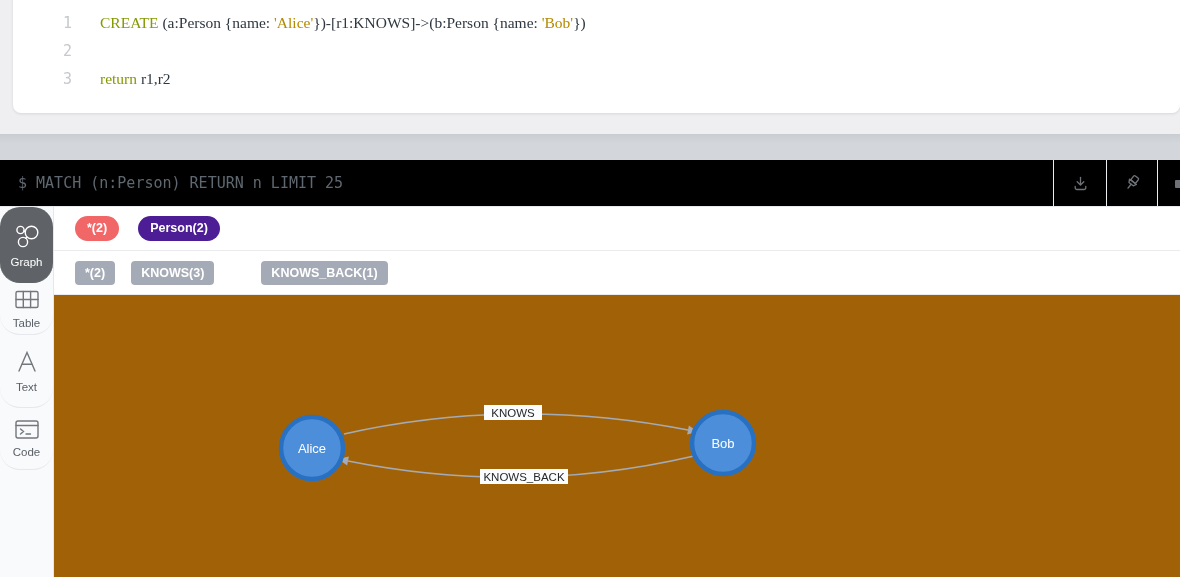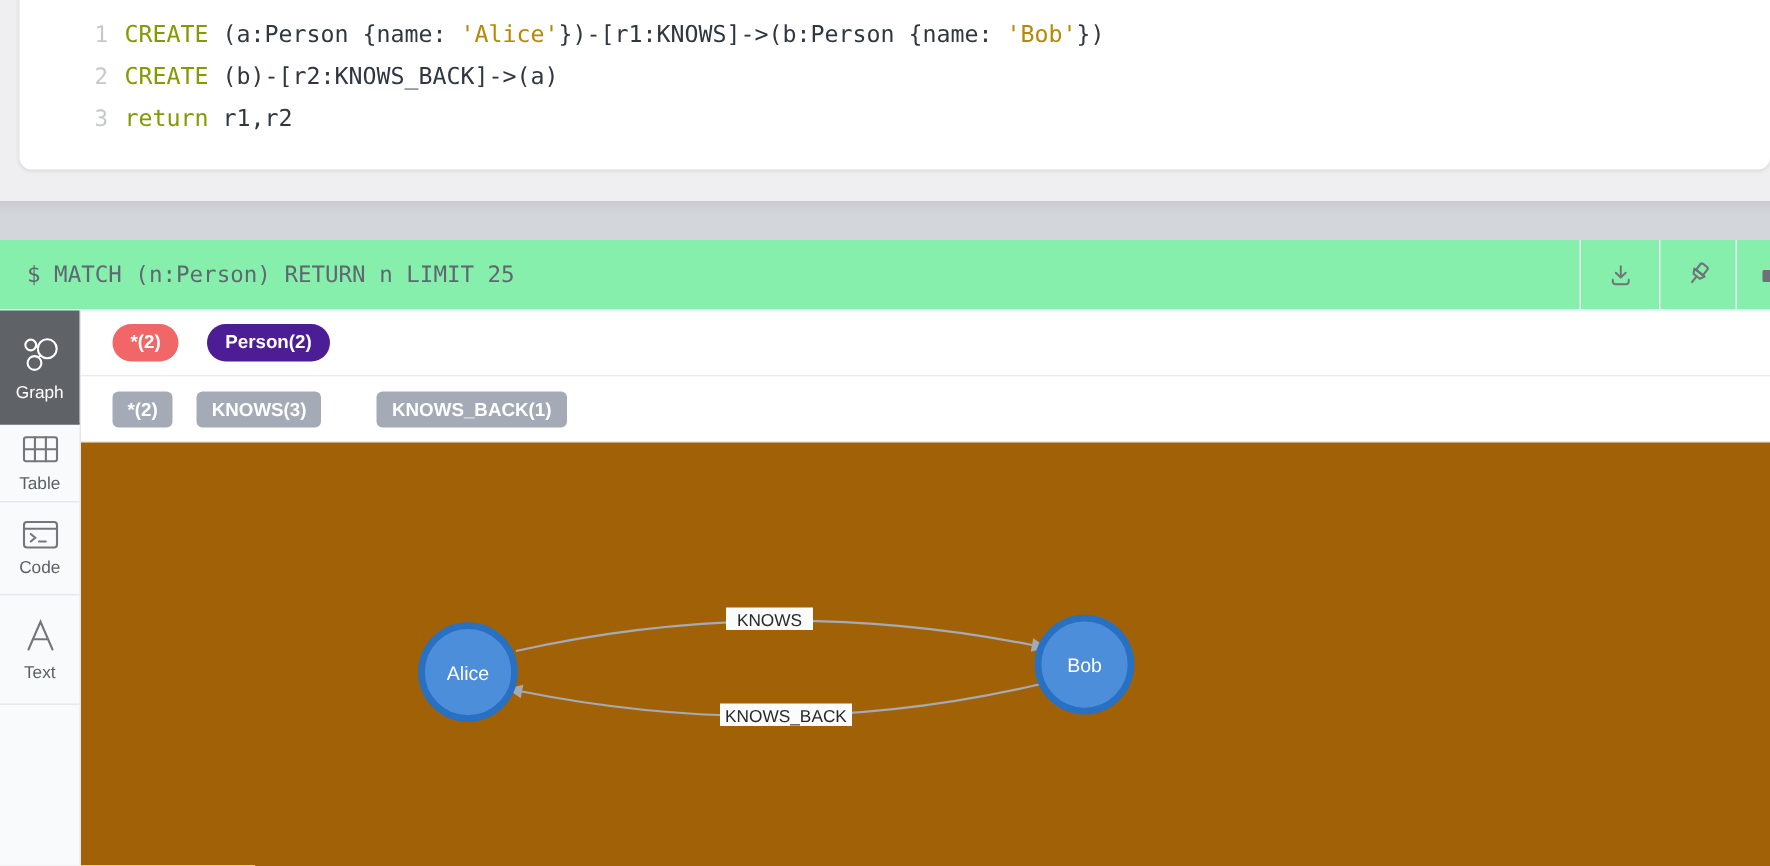--- a/index.html
+++ b/index.html
@@ -4,60 +4,60 @@
 <style>
   html,body{margin:0;padding:0;}
   body{width:1180px;height:577px;overflow:hidden;background:#EFEFF2;font-family:"Liberation Sans",sans-serif;position:relative;}
   .mono{font-family:"DejaVu Sans Mono","Liberation Mono",monospace;}
 
   
   .editor-card{position:absolute;left:13px;top:-10px;right:0;height:123px;background:#fff;
     border-radius:0 0 8px 8px;box-shadow:0 1px 3px rgba(0,0,0,.10);padding-top:19px;box-sizing:border-box;}
   .code-line{display:flex;height:28px;align-items:center;font-size:15.5px;}
   .code-line .ln{width:59px;text-align:right;color:#C5C8CC;font-size:15px;flex:none;}
-  .code-line .code{margin-left:11px;white-space:pre;color:#2F3740;}
+  .code-line .code{margin-left:28px;white-space:pre;color:#2F3740;font-family:Liberation Serif, serif;}
   .tok-kw{color:#859900;}
   .tok-str{color:#B58900;}
 
   
   .stream-band{position:absolute;left:0;top:134px;width:100%;height:26px;
     background:linear-gradient(#C9CCD0,#D3D6DA 35%);}
 
   
-  .frame-header{position:absolute;left:0;top:160px;width:100%;height:47px;background:#86efac;
+  .frame-header{position:absolute;left:0;top:160px;width:100%;height:47px;background:#000000;
     border-bottom:1px solid #E7E9EC;box-sizing:border-box;display:flex;align-items:center;}
   .query-text{margin-left:18px;font-size:15px;color:#5F6870;flex:1 1 auto;}
   .header-actions{display:flex;height:100%;flex:none;}
   .action-cell{border-left:1px solid #EAECEF;display:flex;align-items:center;justify-content:center;height:100%;}
   .action-cell.dl{width:52px;}
   .action-cell.pin{width:50px;}
   .action-cell.partial{width:22px;position:relative;overflow:hidden;}
   .partial-glyph{position:absolute;right:-4px;top:20px;width:9px;height:8px;background:#6E7277;border-radius:1px;}
 
   
   .frame-body{position:absolute;left:0;top:207px;width:100%;bottom:0;}
   .sidebar{position:absolute;left:0;top:0;bottom:0;width:54px;background:#F9FAFB;
     border-right:1px solid #E5E7EA;box-sizing:border-box;}
   .tab{width:100%;border-bottom:1px solid #E6E8EB;box-sizing:border-box;display:flex;flex-direction:column;
-    align-items:center;justify-content:center;gap:6px;cursor:pointer;}
+    align-items:center;justify-content:center;gap:6px;cursor:pointer;border-radius:20px;}
   .tab .tab-label{font-size:11.5px;color:#595F66;}
   .tab.active{background:#5F6367;border-bottom:1px solid #5F6367;}
   .tab.active .tab-label{color:#fff;}
   .t-graph{height:76px;} .t-table{height:52px;} .t-text{height:73px;} .t-code{height:62px;}
 
   .content{position:absolute;left:54px;right:0;top:0;bottom:0;}
   .badge-row{height:44px;background:#fff;border-bottom:1px solid #E9EBEF;box-sizing:border-box;
     display:flex;align-items:center;padding-left:21px;}
   .pill{height:25px;line-height:25px;border-radius:13px;padding:0 12px;color:#fff;font-weight:bold;
     font-size:12.5px;margin-right:19px;cursor:pointer;}
   .pill.red{background:#F16667;}
   .pill.blue{background:#4c1d95;}
   .chip{height:24px;line-height:24px;border-radius:4px;padding:0 10px;background:#A5ABB6;color:#fff;
     font-weight:bold;font-size:12.5px;margin-right:16px;cursor:pointer;}
-  .chip.c3{margin-left:21px;}
+  .chip.c3{margin-left:31px;}
 
   .canvas{position:absolute;left:0;right:0;top:88px;bottom:0;background:#a16207;}
   .canvas svg{position:absolute;left:0;top:0;}
   .edge-path{fill:none;stroke:#A5ABB6;stroke-width:1.5;}
   .edge-label{font-family:"Liberation Sans",sans-serif;font-size:11.5px;fill:#26282A;}
   .edge-label-bg{fill:#FBFCFD;}
   .node-label{font-family:"Liberation Sans",sans-serif;font-size:13px;fill:#FFFFFF;text-anchor:middle;}
   .icon-stroke{stroke:#6F7378;fill:none;stroke-width:1.3;stroke-linecap:round;stroke-linejoin:round;}
   .sb-icon{stroke:#73777C;fill:none;stroke-width:1.4;stroke-linecap:round;}
   .tab.active .sb-icon{stroke:#fff;}
@@ -65,21 +65,20 @@
 </head>
 <body>
 
 <div class="editor-card mono">
   <div class="code-line">
     <span class="ln">1</span>
     <span class="code"><span class="tok-kw">CREATE</span><span> (a:Person {name: </span><span class="tok-str">'Alice'</span><span>})-[r1:KNOWS]-&gt;(b:Person {name: </span><span class="tok-str">'Bob'</span><span>})</span></span>
   </div>
   <div class="code-line">
     <span class="ln">2</span>
-    <span class="code"><span class="tok-kw">CREATE</span><span> (b)-[r2:KNOWS_BACK]-&gt;(a)</span></span>
   </div>
   <div class="code-line">
     <span class="ln">3</span>
     <span class="code"><span class="tok-kw">return</span><span> r1,r2</span></span>
   </div>
 </div>
 
 <div class="stream-band"></div>
 
 <div class="frame-header">
@@ -122,35 +121,35 @@
     </div>
     <div class="tab t-table">
       <svg width="26" height="22" viewBox="0 0 26 22">
         <rect class="sb-icon" x="2" y="2.5" width="22" height="16" rx="1.5"></rect>
         <line class="sb-icon" x1="2" y1="10.5" x2="24" y2="10.5"></line>
         <line class="sb-icon" x1="9.3" y1="2.5" x2="9.3" y2="18.5"></line>
         <line class="sb-icon" x1="16.6" y1="2.5" x2="16.6" y2="18.5"></line>
       </svg>
       <span class="tab-label">Table</span>
     </div>
+    <div class="tab t-text">
+      <svg width="26" height="26" viewBox="0 0 26 26">
+        <path class="sb-icon" d="M5 22 L13 3.5 L21 22" stroke-width="1.6"></path>
+        <line class="sb-icon" x1="8.2" y1="15.2" x2="17.8" y2="15.2" stroke-width="1.6"></line>
+      </svg>
+      <span class="tab-label">Text</span>
+    </div>
     <div class="tab t-code">
       <svg width="26" height="21" viewBox="0 0 26 21">
         <rect class="sb-icon" x="2" y="2" width="22" height="17" rx="2"></rect>
         <line class="sb-icon" x1="2" y1="6.5" x2="24" y2="6.5"></line>
         <path class="sb-icon" d="M6.5 10 L9.5 12.5 L6.5 15"></path>
         <line class="sb-icon" x1="12" y1="15" x2="16.5" y2="15"></line>
       </svg>
       <span class="tab-label">Code</span>
-    </div>
-    <div class="tab t-text">
-      <svg width="26" height="26" viewBox="0 0 26 26">
-        <path class="sb-icon" d="M5 22 L13 3.5 L21 22" stroke-width="1.6"></path>
-        <line class="sb-icon" x1="8.2" y1="15.2" x2="17.8" y2="15.2" stroke-width="1.6"></line>
-      </svg>
-      <span class="tab-label">Text</span>
     </div>
   </div>
 
   <div class="content">
 
     <div class="badge-row">
       <span class="pill red">*(2)</span>
       <span class="pill blue">Person(2)</span>
     </div>
 

